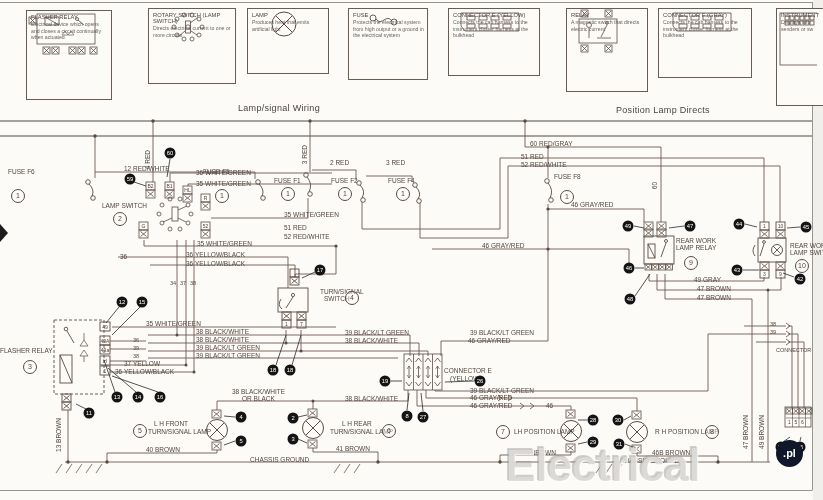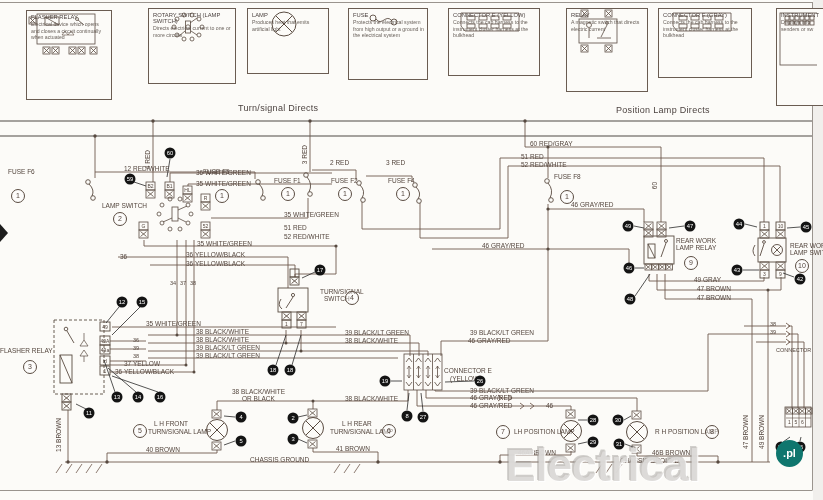--- a/index.html
+++ b/index.html
@@ -277,21 +277,21 @@
              M315,272 L302,278 M276,365 L286,335 M292,365 L301,335
              M235,417 L224,416 M235,441 L224,445 M298,417 L307,415 M298,439 L307,443
              M391,381 L402,381 M474,381 L445,382 M407,410 L409,393 M423,411 L421,393
              M587,420 L578,420 M587,442 L578,444 M624,420 L631,416 M625,444 L633,447
              M634,226 L644,228 M684,226 L669,228 M635,268 L644,268 M635,296 L650,274
              M745,224 L757,227 M800,227 L787,228 M743,270 L759,270 M794,277 L783,273
              M783,442 L790,437 M800,441 L801,437"></path>
   </g>
 </svg>
 
-<div class="ttl" style="left:238px;top:103px;">Turn/signal Directs</div>
+<div class="ttl" style="left:238px;top:103px;">Lamp/signal Wiring</div>
 <div class="ttl" style="left:616px;top:105px;">Position Lamp Directs</div>
 
 <div class="legend" style="left:26px;top:10px;width:80px;height:84px;">
   <svg width="76" height="46">
     <g stroke="#5a4c42" fill="none" stroke-width=".8">
       <rect x="10" y="3" width="58" height="30"></rect>
       <rect x="2" y="6" width="7" height="7"></rect>
           <path d="M3,7 l5,5 M8,7 l-5,5"></path>
       <rect x="18" y="6" width="14" height="8"></rect>
           <path d="M18,6 l14,8"></path>
@@ -587,15 +587,15 @@
 <div class="tpin" style="left:301.5px;top:324px;">7</div>
 <div class="tpin" style="left:764.5px;top:226px;">1</div>
 <div class="tpin" style="left:780.5px;top:226px;">10</div>
 <div class="tpin" style="left:764.5px;top:274px;">3</div>
 <div class="tpin" style="left:780.5px;top:274px;">9</div>
 <div class="tpin" style="left:789.5px;top:422px;">1</div>
 <div class="tpin" style="left:796px;top:422px;">5</div>
 <div class="tpin" style="left:802.5px;top:422px;">6</div>
 
 <div class="wm">Electrical</div>
-<div class="wmpl" style="background: #0f766e;">.pl</div>
+<div class="wmpl" style="background: #0f172a;">.pl</div>
 
 </div>
 
 </body></html>

